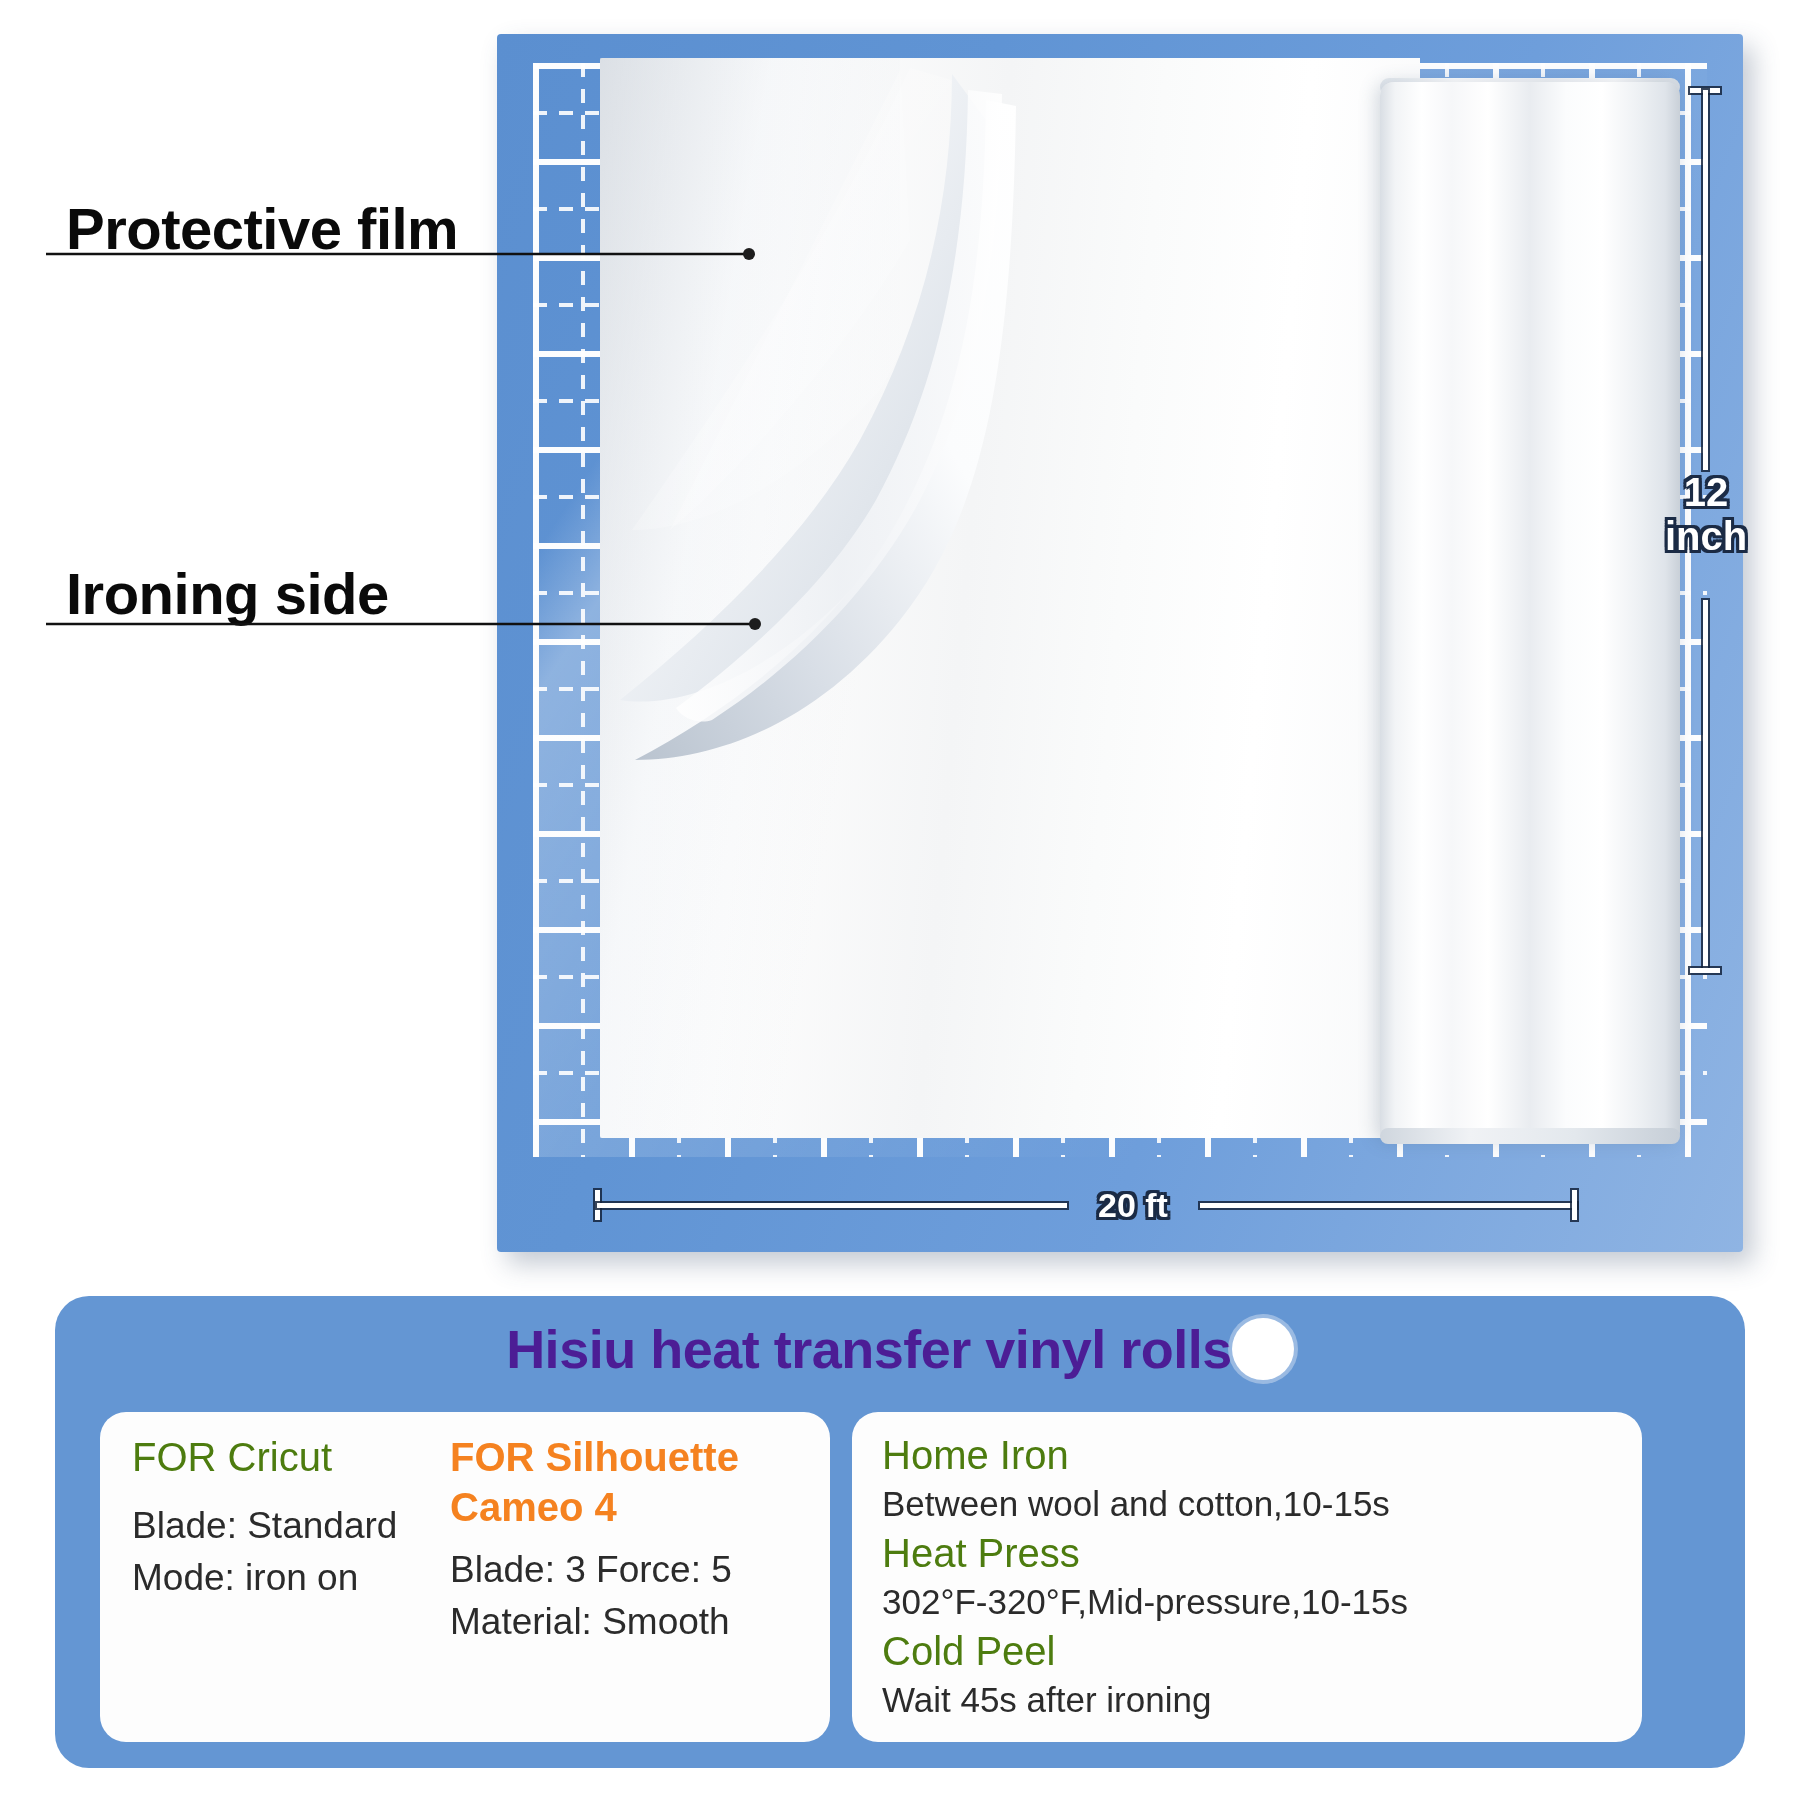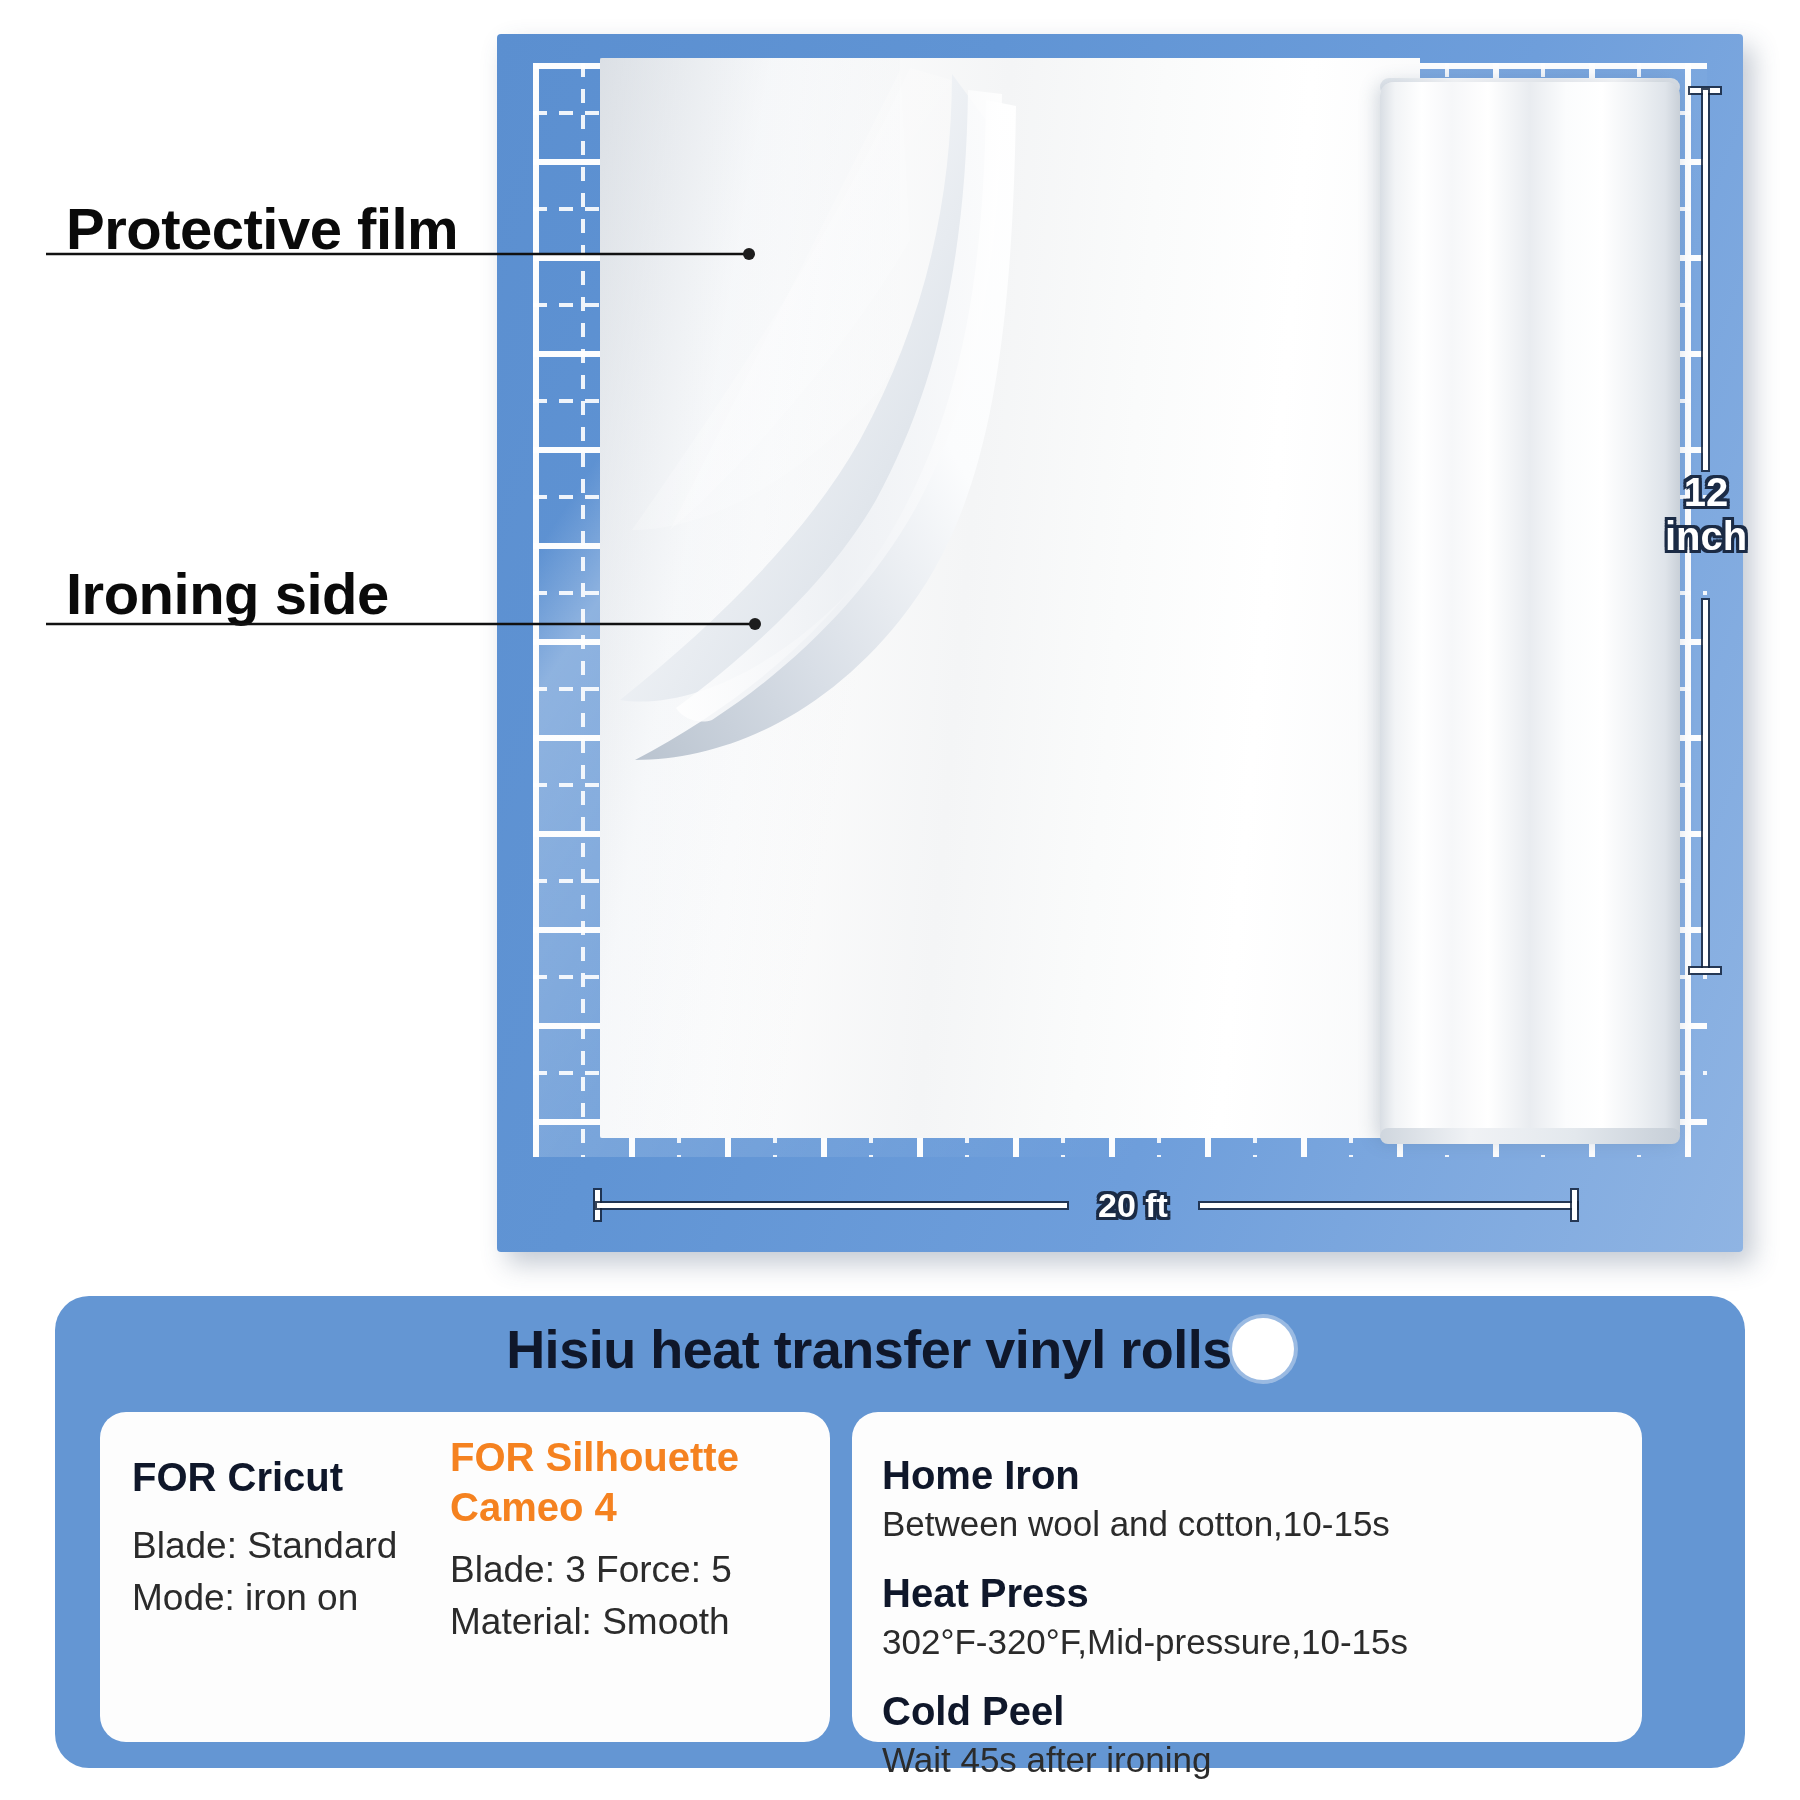--- a/index.html
+++ b/index.html
@@ -125,43 +125,42 @@
     box-shadow:0 0 0 2px rgba(20,35,60,.85);
   }
 
   
   #panel{
     position:absolute; left:55px; top:1296px; width:1690px; height:472px;
     background:#6496d3; border-radius:34px;
   }
   #panel-title{
     position:absolute; left:0; right:0; top:22px;
-    text-align:center; color:#0f172a;
+    text-align:center; color:#4c1d95;
     font-size:54px; font-weight:700; letter-spacing:-0.5px;
     display:flex; align-items:center; justify-content:center; 
   }
   #panel-bullet{
     width:62px; height:62px; border-radius:50%;
     background:#ffffff; box-shadow:0 0 0 4px rgba(255,255,255,.35);
     flex:0 0 auto;
   }
   .card{
     position:absolute; background:#fdfdfd; border-radius:26px;
   }
   #card-left{ left:100px; top:1412px; width:730px; height:330px; }
   #card-right{ left:852px; top:1412px; width:790px; height:330px; }
 
   .col-cricut{ position:absolute; left:32px; top:20px; width:330px; }
   .col-cameo { position:absolute; left:350px; top:20px; width:340px; }
   .col-heat  { position:absolute; left:30px; top:18px; width:740px; }
 
   .hdr{
-    color:#0f172a; font-weight:700; font-size:40px; line-height:50px;
+    color:#4d7c0f; font-weight:400; font-size:40px; line-height:50px;
     white-space:nowrap;
-    margin-top:20px;
   }
   .hdr-wrap{ color:#f58220; font-weight:700; font-size:40px; line-height:50px; }
   .body-line{
     color:#2b2b2b; font-weight:400; font-size:37px; line-height:52px;
     white-space:nowrap;
   }
   .body-line.tight{ font-size:35px; line-height:48px; }
   .sp-sm{ height:12px; }
   .sp-md{ height:18px; }
 </style>

